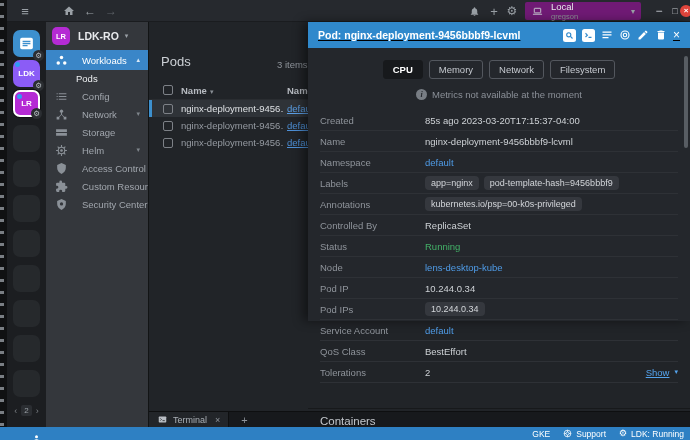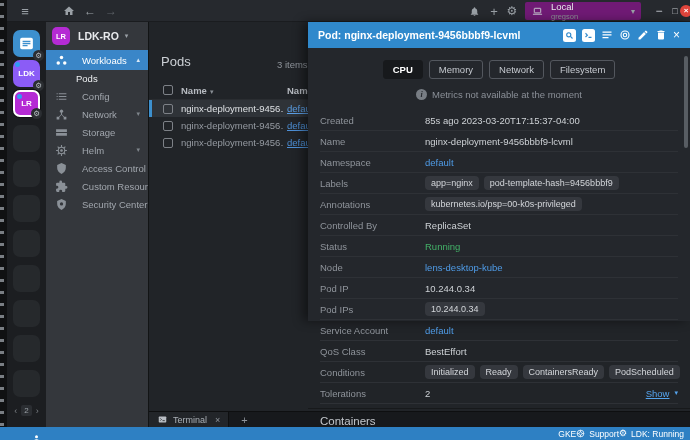--- a/index.html
+++ b/index.html
@@ -95,21 +95,21 @@
   .dock { position:absolute; left:0; bottom:0; width:100%; height:16px; background:#17191c; border-top:1px solid #0e0f10;
     display:flex; align-items:center; }
   .dock-tab { display:flex; align-items:center; gap:5px; height:100%; padding:0 8px; background:#222529; border-right:1px solid #0e0f10; }
   .dock-tab svg { width:11px; height:9px; }
   .dock-lbl { font-size:9px; color:#aab0b6; }
   .dock-x { font-size:9px; color:#8e939a; margin-left:3px; }
   .dock-add { margin-left:12px; color:#8e939a; font-size:11px; }
 
   
   .drawer { position:absolute; left:308px; top:22px; width:382px; height:299px; background:#24272c;
-    box-shadow:-5px 0 10px rgba(0,0,0,.45); }
+    box-shadow:-5px 0 10px rgba(0,0,0,.45);text-decoration:underline; }
   .d-head { height:26px; background:#3089cc; display:flex; align-items:center; padding:0 10px; }
   .d-title { font-size:10.5px; font-weight:bold; color:#fff; flex:1; white-space:nowrap; overflow:hidden; }
   .d-acts { display:flex; align-items:center; gap:6px; }
   .d-box { width:13px; height:13px; background:#fff; border-radius:2.5px; display:flex; align-items:center; justify-content:center; color:#3089cc; }
   .d-box svg { width:9px; height:9px; }
   .d-wic { color:#fff; display:flex; } .d-wic svg { width:12px; height:12px; }
   .d-x { color:#fff; font-size:12px; line-height:1; }
   .d-tabs { position:absolute; top:38px; left:0; right:0; display:flex; justify-content:center; gap:6px; }
   .d-tab { border:1px solid #53575e; border-radius:3px; padding:3px 9px; font-size:9.5px; color:#c6cad0; cursor:pointer; }
   .d-tab.active { background:#17191c; border-color:#17191c; color:#fff; font-weight:bold; }
@@ -127,21 +127,21 @@
   .d-action { margin-left:auto; display:flex; align-items:center; gap:5px; color:#55a4ee; font-size:9.5px; }
   .d-action .show { text-decoration:underline; }
   .d-action .chev { font-size:7px; text-decoration:none; }
   .d-sep { position:absolute; top:386px; left:0; width:100%; border-top:1px solid #17191b; }
   .containers-title { position:absolute; top:393px; left:12px; font-size:11.5px; color:#c3c7cc; }
   .d-scroll { position:absolute; right:2px; top:34px; width:4px; height:92px; border-radius:2px; background:#585d63; }
 
   
   .statusbar { position:absolute; left:0; top:427px; width:690px; height:13px; background:#2e80c3; color:#fff; }
   .st-user { position:absolute; left:32px; top:2px; } .st-user svg { width:9px; height:9px; }
-  .st-right { position:absolute; right:6px; top:0; height:13px; display:flex; align-items:center; font-size:8.5px; }
+  .st-right { position:absolute; right:6px; top:0; height:13px; display:flex; align-items:center; gap:13px; font-size:8.5px; }
   .st-item { display:flex; align-items:center; gap:4px; }
   .st-item svg { width:9px; height:9px; }
   .st-gear { font-size:9px; line-height:1; }
 </style>
 </head>
 <body>
 
 <div class="window">
 
   <div class="edge-strip"></div>
@@ -431,29 +431,20 @@
       </div>
       <div class="d-row">
         <span class="d-label">Service Account</span>
         <span class="d-value">
             <span class="d-link">default</span>
           </span>
       </div>
       <div class="d-row">
         <span class="d-label">QoS Class</span>
         <span class="d-value">BestEffort</span>
-      </div>
-      <div class="d-row">
-        <span class="d-label">Conditions</span>
-        <span class="d-value">
-          <span class="badge">Initialized</span>
-          <span class="badge">Ready</span>
-          <span class="badge">ContainersReady</span>
-          <span class="badge">PodScheduled</span>
-        </span>
       </div>
       <div class="d-row">
         <span class="d-label">Tolerations</span>
         <span class="d-value">
           <span>2</span>
           <span class="d-action">
             <span class="show">Show</span>
             <span class="chev">▾</span>
           </span>
         </span>

